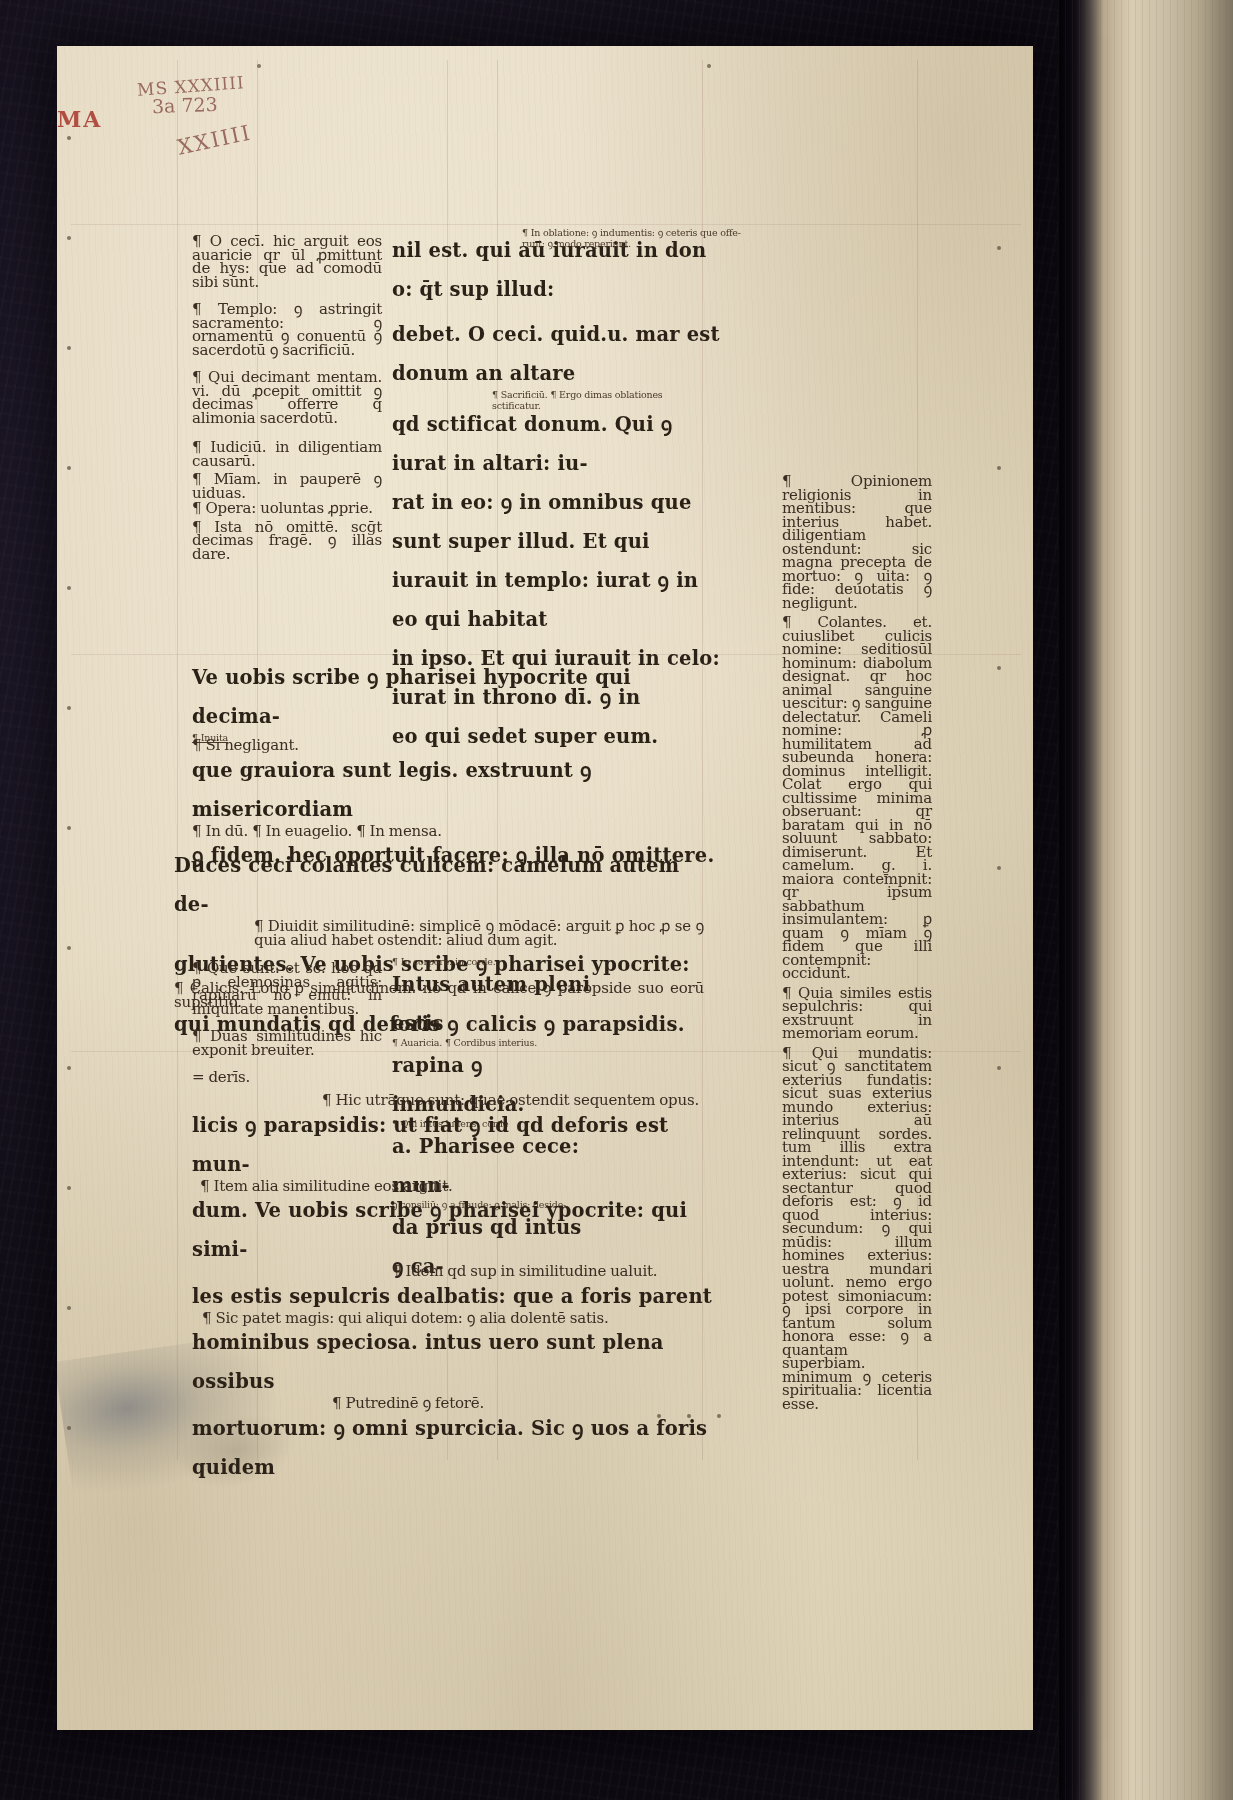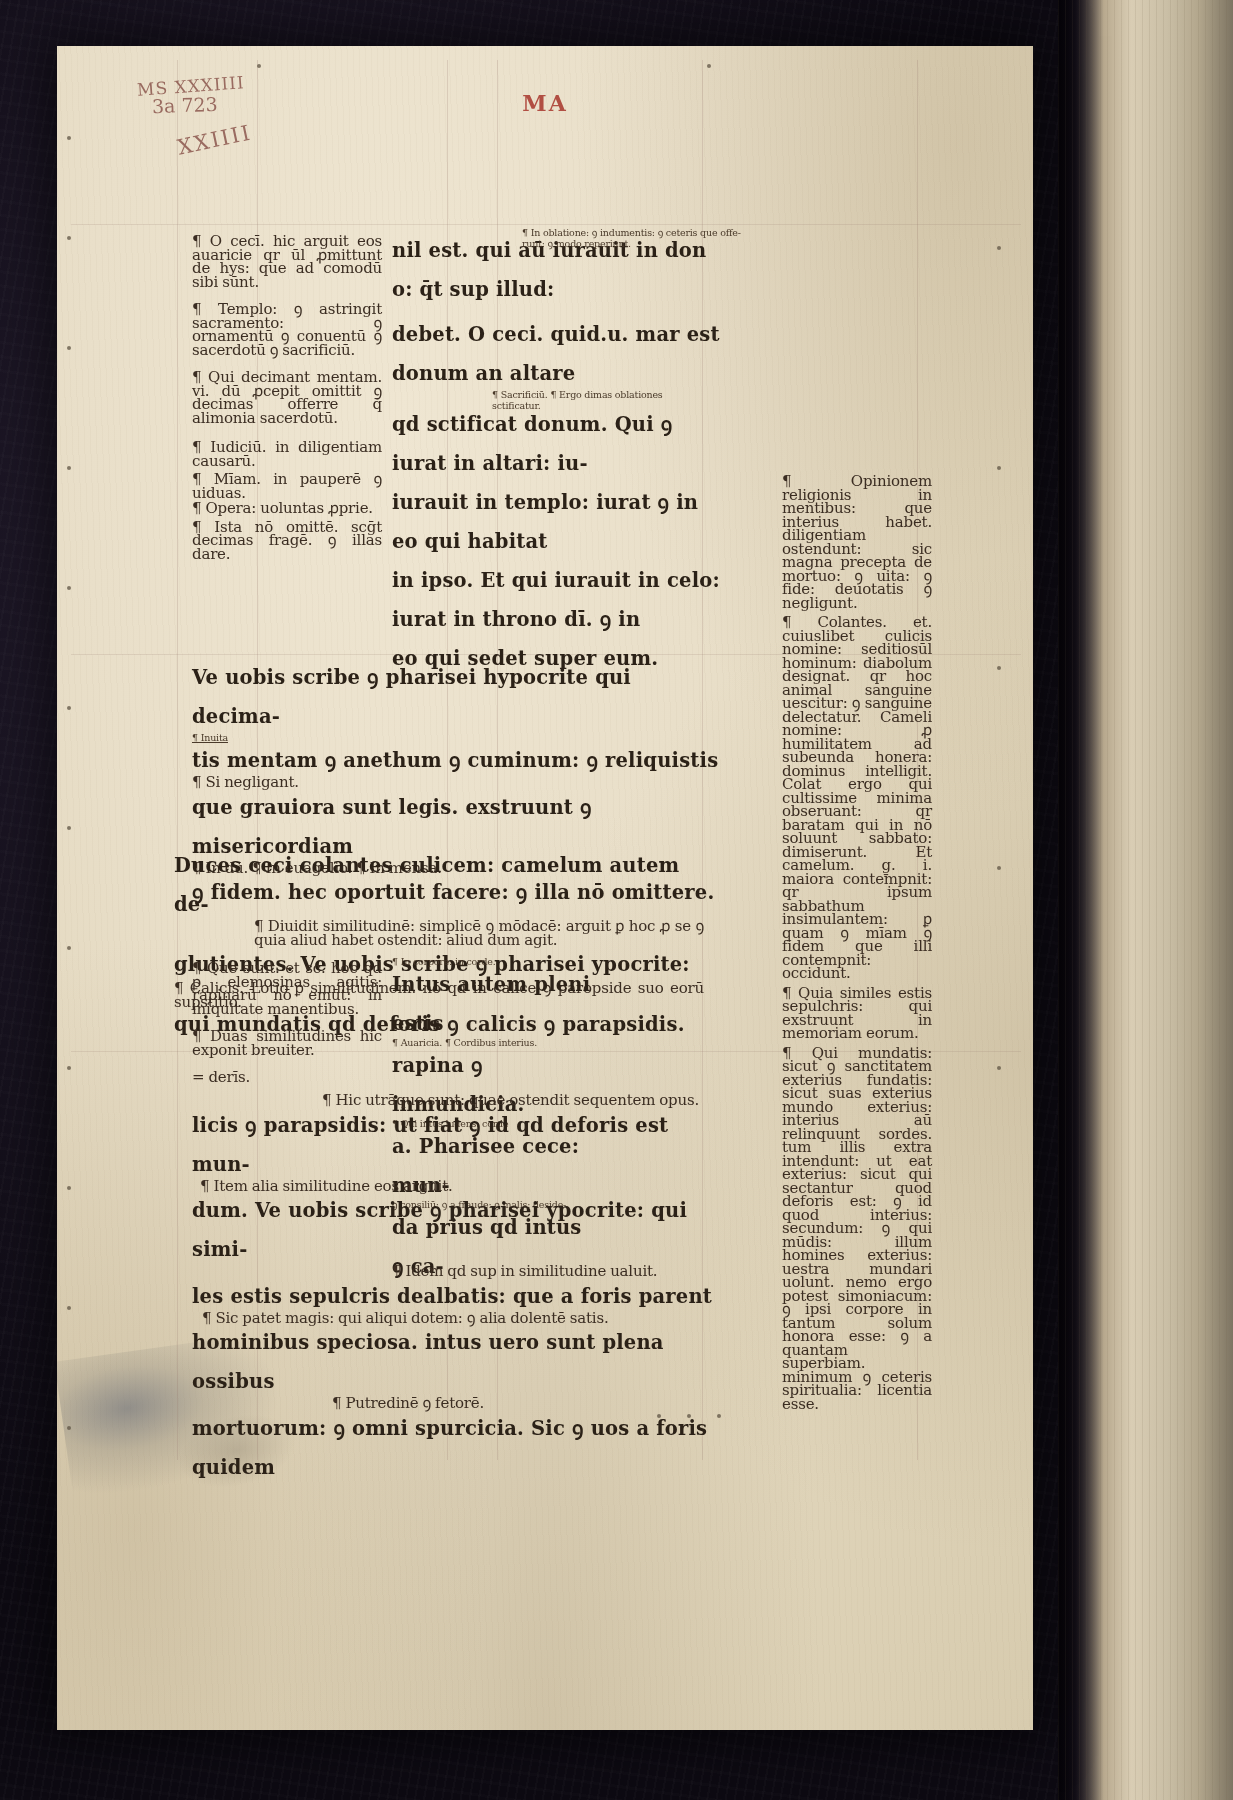--- a/index.html
+++ b/index.html
@@ -124,22 +124,21 @@
   .rule-h {
     position: absolute;
     height: 1px;
     background: rgba(150,120,110,0.18);
   }
 
   
   .running-title {
     position: absolute;
     left: 0; right: 0;
-    top: 44px;
-    text-align: center;
+    top: 60px;
     color: #a8362c;
     font-family: "DejaVu Serif", serif;
     font-size: 22px;
     letter-spacing: 2px;
     font-weight: bold;
     opacity: 0.85;
   }
 
   
   .shelfmark {
@@ -292,20 +291,21 @@
         </div>
         <div class="maintext" style="margin-top:6px;">
           <span>debet. O ceci. quid.u. mar est donum an altare</span>
         </div>
         <div class="interlinear" style="position:relative; left:100px; top:-4px; width:330px;">
           <div>¶ Sacrificiū.  ¶ Ergo dimas oblationes</div>
           <div>sctificatur.</div>
         </div>
         <div class="maintext" style="margin-top:-10px;">
           <span>qd sctificat donum. Qui ꝯ iurat in altari: iu-</span>
+          <span>rat in eo: ꝯ in omnibus que sunt super illud. Et qui</span>
           <span>iurauit in templo: iurat ꝯ in eo qui habitat</span>
           <span>in ipso. Et qui iurauit in celo: iurat in throno dī. ꝯ in</span>
           <span>eo qui sedet super eum.</span>
         </div>
       </div>
 
       <div class="col col-right">
         <div class="gloss" style="margin-top:244px;">
           <p>¶ Opinionem religionis in mentibus: que interius habet. diligentiam ostendunt: sic magna precepta de mortuo: ꝯ uita: ꝯ fide: deuotatis ꝯ negligunt.</p>
         </div>
@@ -320,23 +320,20 @@
         </div>
       </div>
     </div>
 
     <div style="position:absolute; left:135px; top:612px; width:530px;">
       <div class="maintext">
         <span>Ve uobis scribe ꝯ pharisei hypocrite qui decima-</span>
       </div>
       <div class="interlinear" style="margin-top:-4px;text-decoration:underline;">
         <span>¶ Inuita</span>
-      </div>
-      <div class="maintext" style="margin-top:-2px;">
-        <span>tis mentam ꝯ anethum ꝯ cuminum: ꝯ reliquistis</span>
       </div>
       <div class="gloss" style="margin-top:-4px;">¶ Si negligant.</div>
       <div class="maintext" style="margin-top:-2px;">
         <span>que grauiora sunt legis. exstruunt ꝯ misericordiam</span>
       </div>
       <div class="gloss" style="margin-top:-4px;">¶ In dū. ¶ In euagelio. ¶ In mensa.</div>
       <div class="maintext" style="margin-top:-2px;">
         <span>ꝯ fidem. hec oportuit facere: ꝯ illa nō omittere.</span>
       </div>
     </div>

